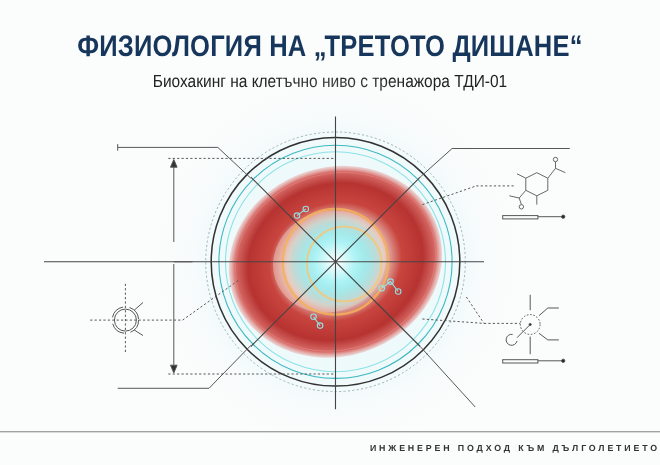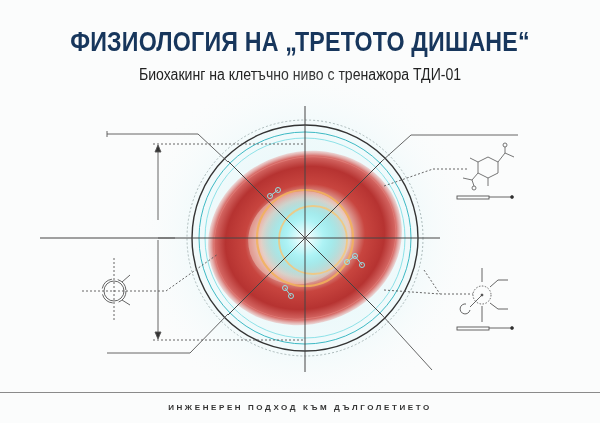--- a/index.html
+++ b/index.html
@@ -31,21 +31,21 @@
   }
   .art {
     position: absolute; left: 0; top: 0; width: 600px; height: 423px;
   }
   .footer-rule {
     position: absolute; left: 0; top: 392px; width: 600px; height: 1px;
     background: #8a8a8a;
   }
   .footer-text {
     position: absolute; left: 0; top: 403px; width: 600px;
-    text-align: center;
+    text-align: right;
     font-family: "Liberation Sans", sans-serif;
     font-weight: bold;
     font-size: 8px;
     letter-spacing: 2.6px;
     color: #333;
   }
 </style>
 </head>
 <body>
 

